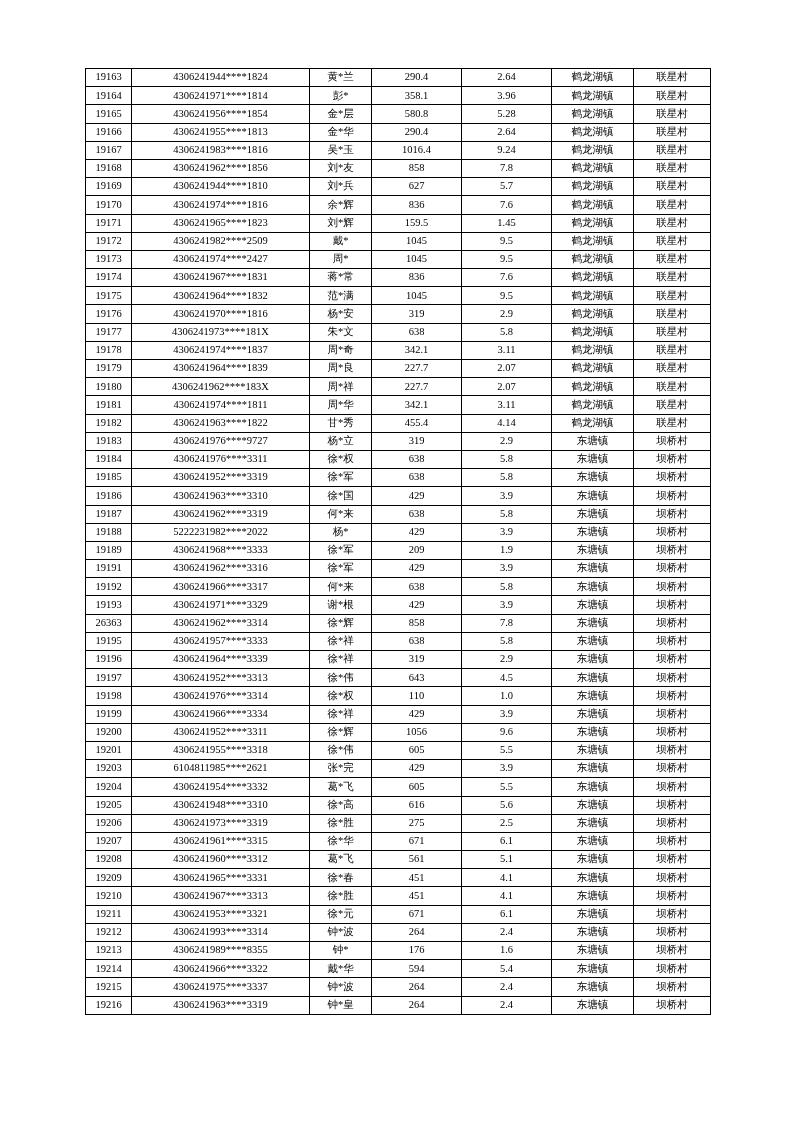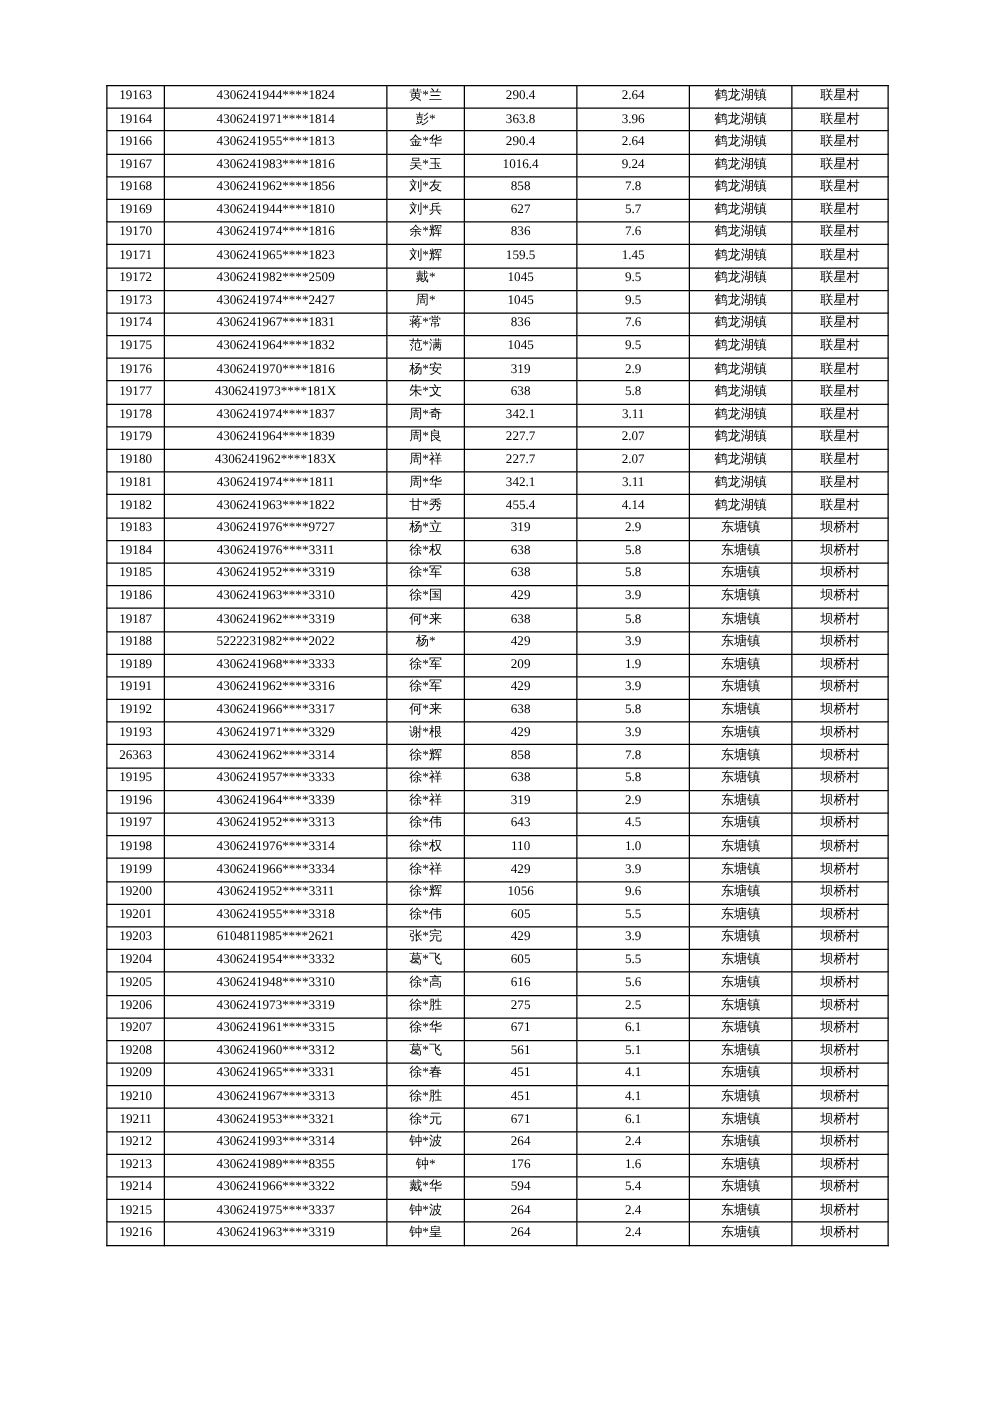--- a/index.html
+++ b/index.html
@@ -57,22 +57,31 @@
           <td>黄*兰</td>
           <td>290.4</td>
           <td>2.64</td>
           <td>鹤龙湖镇</td>
           <td>联星村</td>
         </tr>
         <tr>
           <td>19164</td>
           <td>4306241971****1814</td>
           <td>彭*</td>
-          <td>363.8</td>
+          <td>358.1</td>
           <td>3.96</td>
+          <td>鹤龙湖镇</td>
+          <td>联星村</td>
+        </tr>
+        <tr>
+          <td>19165</td>
+          <td>4306241956****1854</td>
+          <td>金*层</td>
+          <td>580.8</td>
+          <td>5.28</td>
           <td>鹤龙湖镇</td>
           <td>联星村</td>
         </tr>
         <tr>
           <td>19166</td>
           <td>4306241955****1813</td>
           <td>金*华</td>
           <td>290.4</td>
           <td>2.64</td>
           <td>鹤龙湖镇</td>

